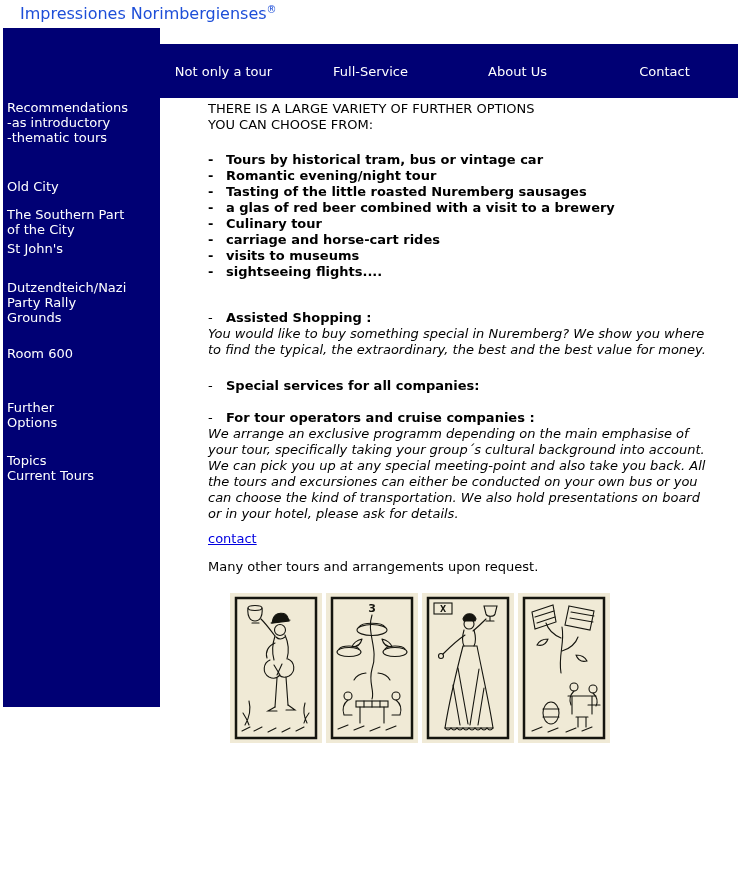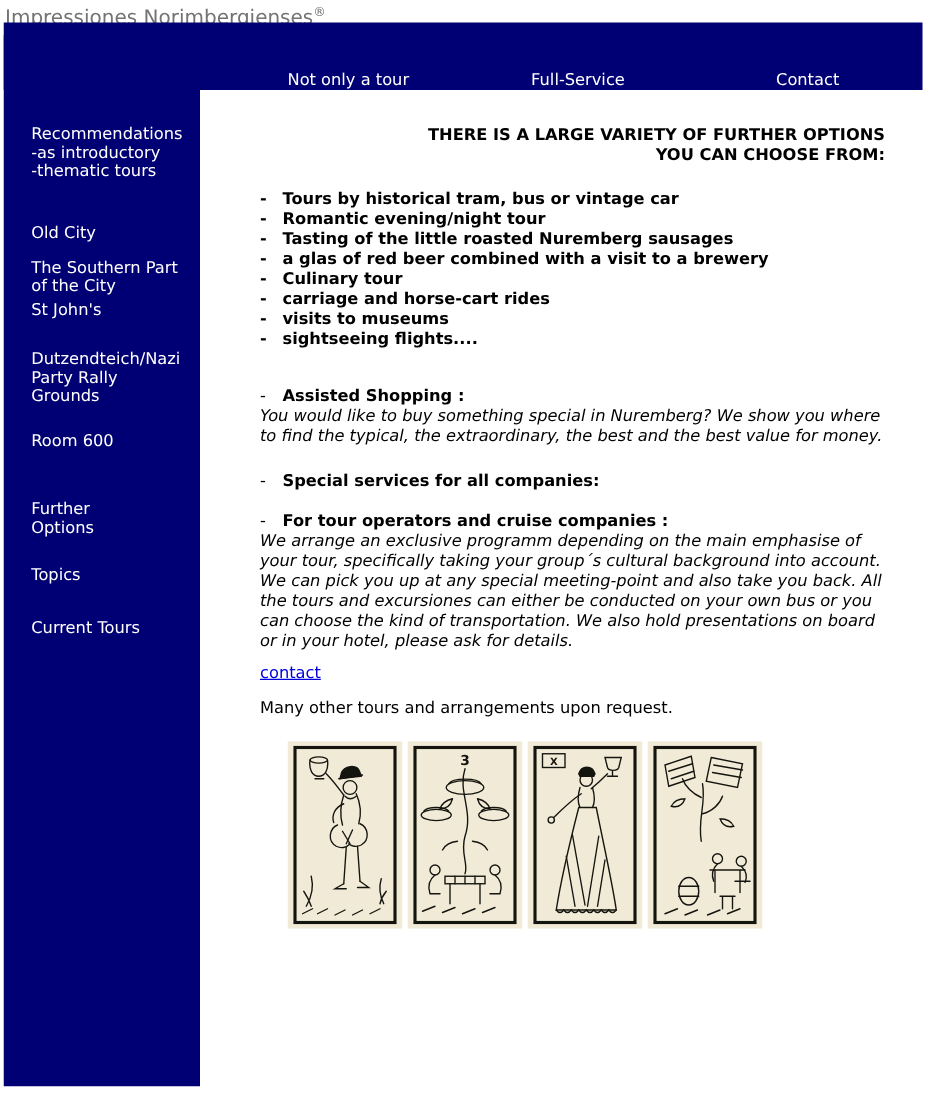--- a/index.html
+++ b/index.html
@@ -1,46 +1,46 @@
 <!DOCTYPE html>
 <html><head>
 <meta charset="utf-8">
 <style>
   html,body { margin:0; padding:0; }
   body {
     width:741px; height:878px; position:relative; overflow:hidden;
     background:#ffffff; font-family:"DejaVu Sans", sans-serif;
   }
   .page-title {
-    position:absolute; top:4px; left:4px;
-    font-size:16px; color:#737373; white-space:nowrap;
+    position:absolute; top:4px; left:20px;
+    font-size:16px; color:#1d4ed8; white-space:nowrap;
   }
   .page-title sup { font-size:10px; }
   .navbar {
-    position:absolute; left:3px; top:18px; width:735px; height:54px;
-    background:#000074; display:flex;align-items:flex-end;
+    position:absolute; left:3px; top:44px; width:735px; height:54px;
+    background:#000074; display:flex;
   }
   .nav-item {
     flex:1; display:flex; align-items:center; justify-content:center;
     color:#ffffff; font-size:13px; cursor:pointer;
   }
   .sidebar {
-    position:absolute; left:3px; top:28px; width:157px; height:841px;
+    position:absolute; left:3px; top:28px; width:157px; height:679px;
     background:#000074; box-sizing:border-box;
-    padding:72px 14px 0 22px;
+    padding:72px 14px 0 4px;
   }
   .side-item {
     color:#ffffff; font-size:13px; line-height:15px;
     white-space:pre-line; cursor:pointer;
   }
   .main {
     position:absolute; left:208px; top:95px; width:500px;
     font-size:13px; color:#000000;
   }
-  .heading { font-weight:bold; line-height:16px; margin-top:6px;text-align:right; }
+  .heading { font-weight:normal; line-height:16px; margin-top:6px; }
   .bullets { margin-top:19px; }
   .b-row { display:flex; font-weight:bold; line-height:16px; }
   .b-dash { width:18px; flex:none; }
   .sec-head { display:flex; line-height:16px; }
   .sec-dash { width:18px; flex:none; }
   .sec-label { font-weight:bold; white-space:pre; }
   .sec-suffix { font-weight:bold; white-space:pre; }
   .sec-body { line-height:16px; margin:0;font-style:italic; }
   .mt30 { margin-top:30px; }
   .mt20 { margin-top:20px; }
@@ -55,39 +55,40 @@
 </style>
 </head>
 <body>
 
 <div class="page-title"><span>Impressiones Norimbergienses</span><sup>®</sup></div>
 
 <div class="navbar">
   <div class="nav-item">Guided Tours</div>
   <div class="nav-item">Not only a tour</div>
   <div class="nav-item">Full-Service</div>
+  <div class="nav-item">About Us</div>
   <div class="nav-item">Contact</div>
 </div>
 
 <div class="sidebar">
   <div class="side-item" style="margin-top:0">Recommendations</div>
   <div class="side-item" style="margin-top:0">-as introductory</div>
   <div class="side-item" style="margin-top:0">-thematic tours</div>
   <div class="side-item" style="margin-top:34px">Old City</div>
   <div class="side-item" style="margin-top:13px">The Southern Part
 of the City</div>
   <div class="side-item" style="margin-top:4px">St John's</div>
   <div class="side-item" style="margin-top:24px">Dutzendteich/Nazi
 Party Rally
 Grounds</div>
   <div class="side-item" style="margin-top:21px">Room 600</div>
   <div class="side-item" style="margin-top:39px">Further
 Options</div>
   <div class="side-item" style="margin-top:23px">Topics</div>
-  <div class="side-item" style="margin-top:27px">Current Tours</div>
+  <div class="side-item" style="">Current Tours</div>
 </div>
 
 <div class="main">
   <div class="heading">
     <div>THERE IS A LARGE VARIETY OF FURTHER OPTIONS</div>
     <div>YOU CAN CHOOSE FROM:</div>
   </div>
 
   <div class="bullets">
     <div class="b-row">

